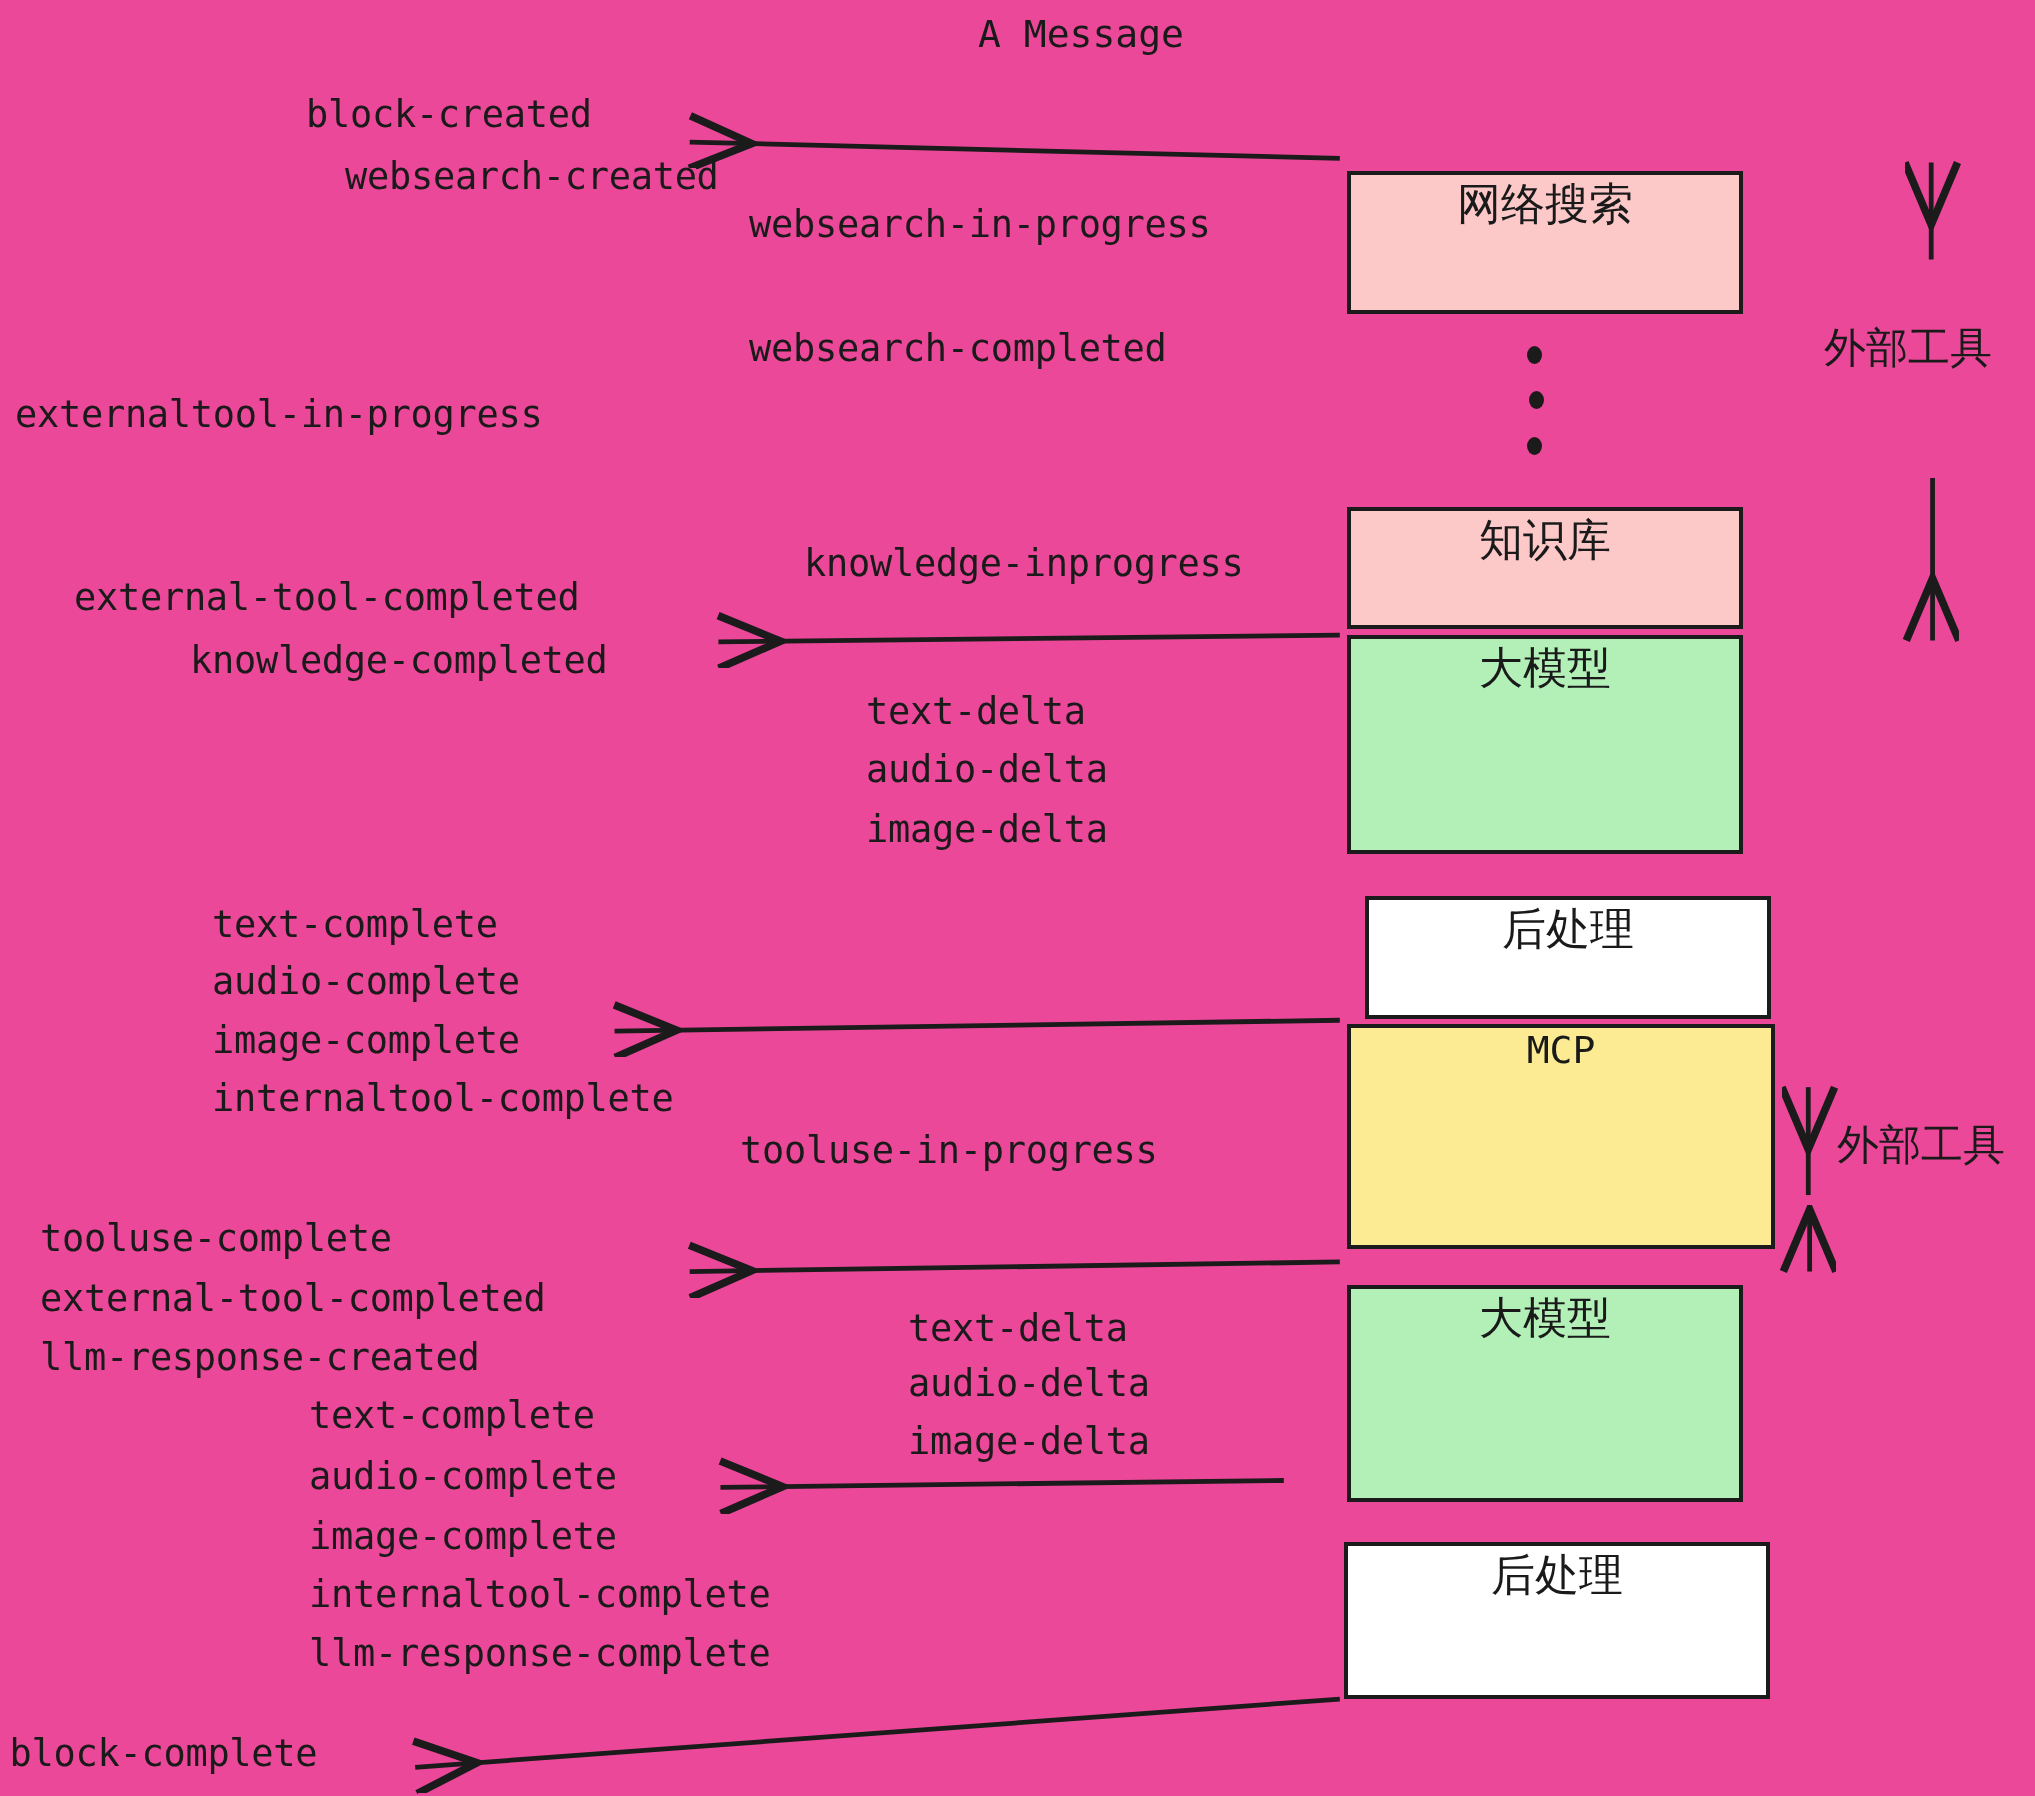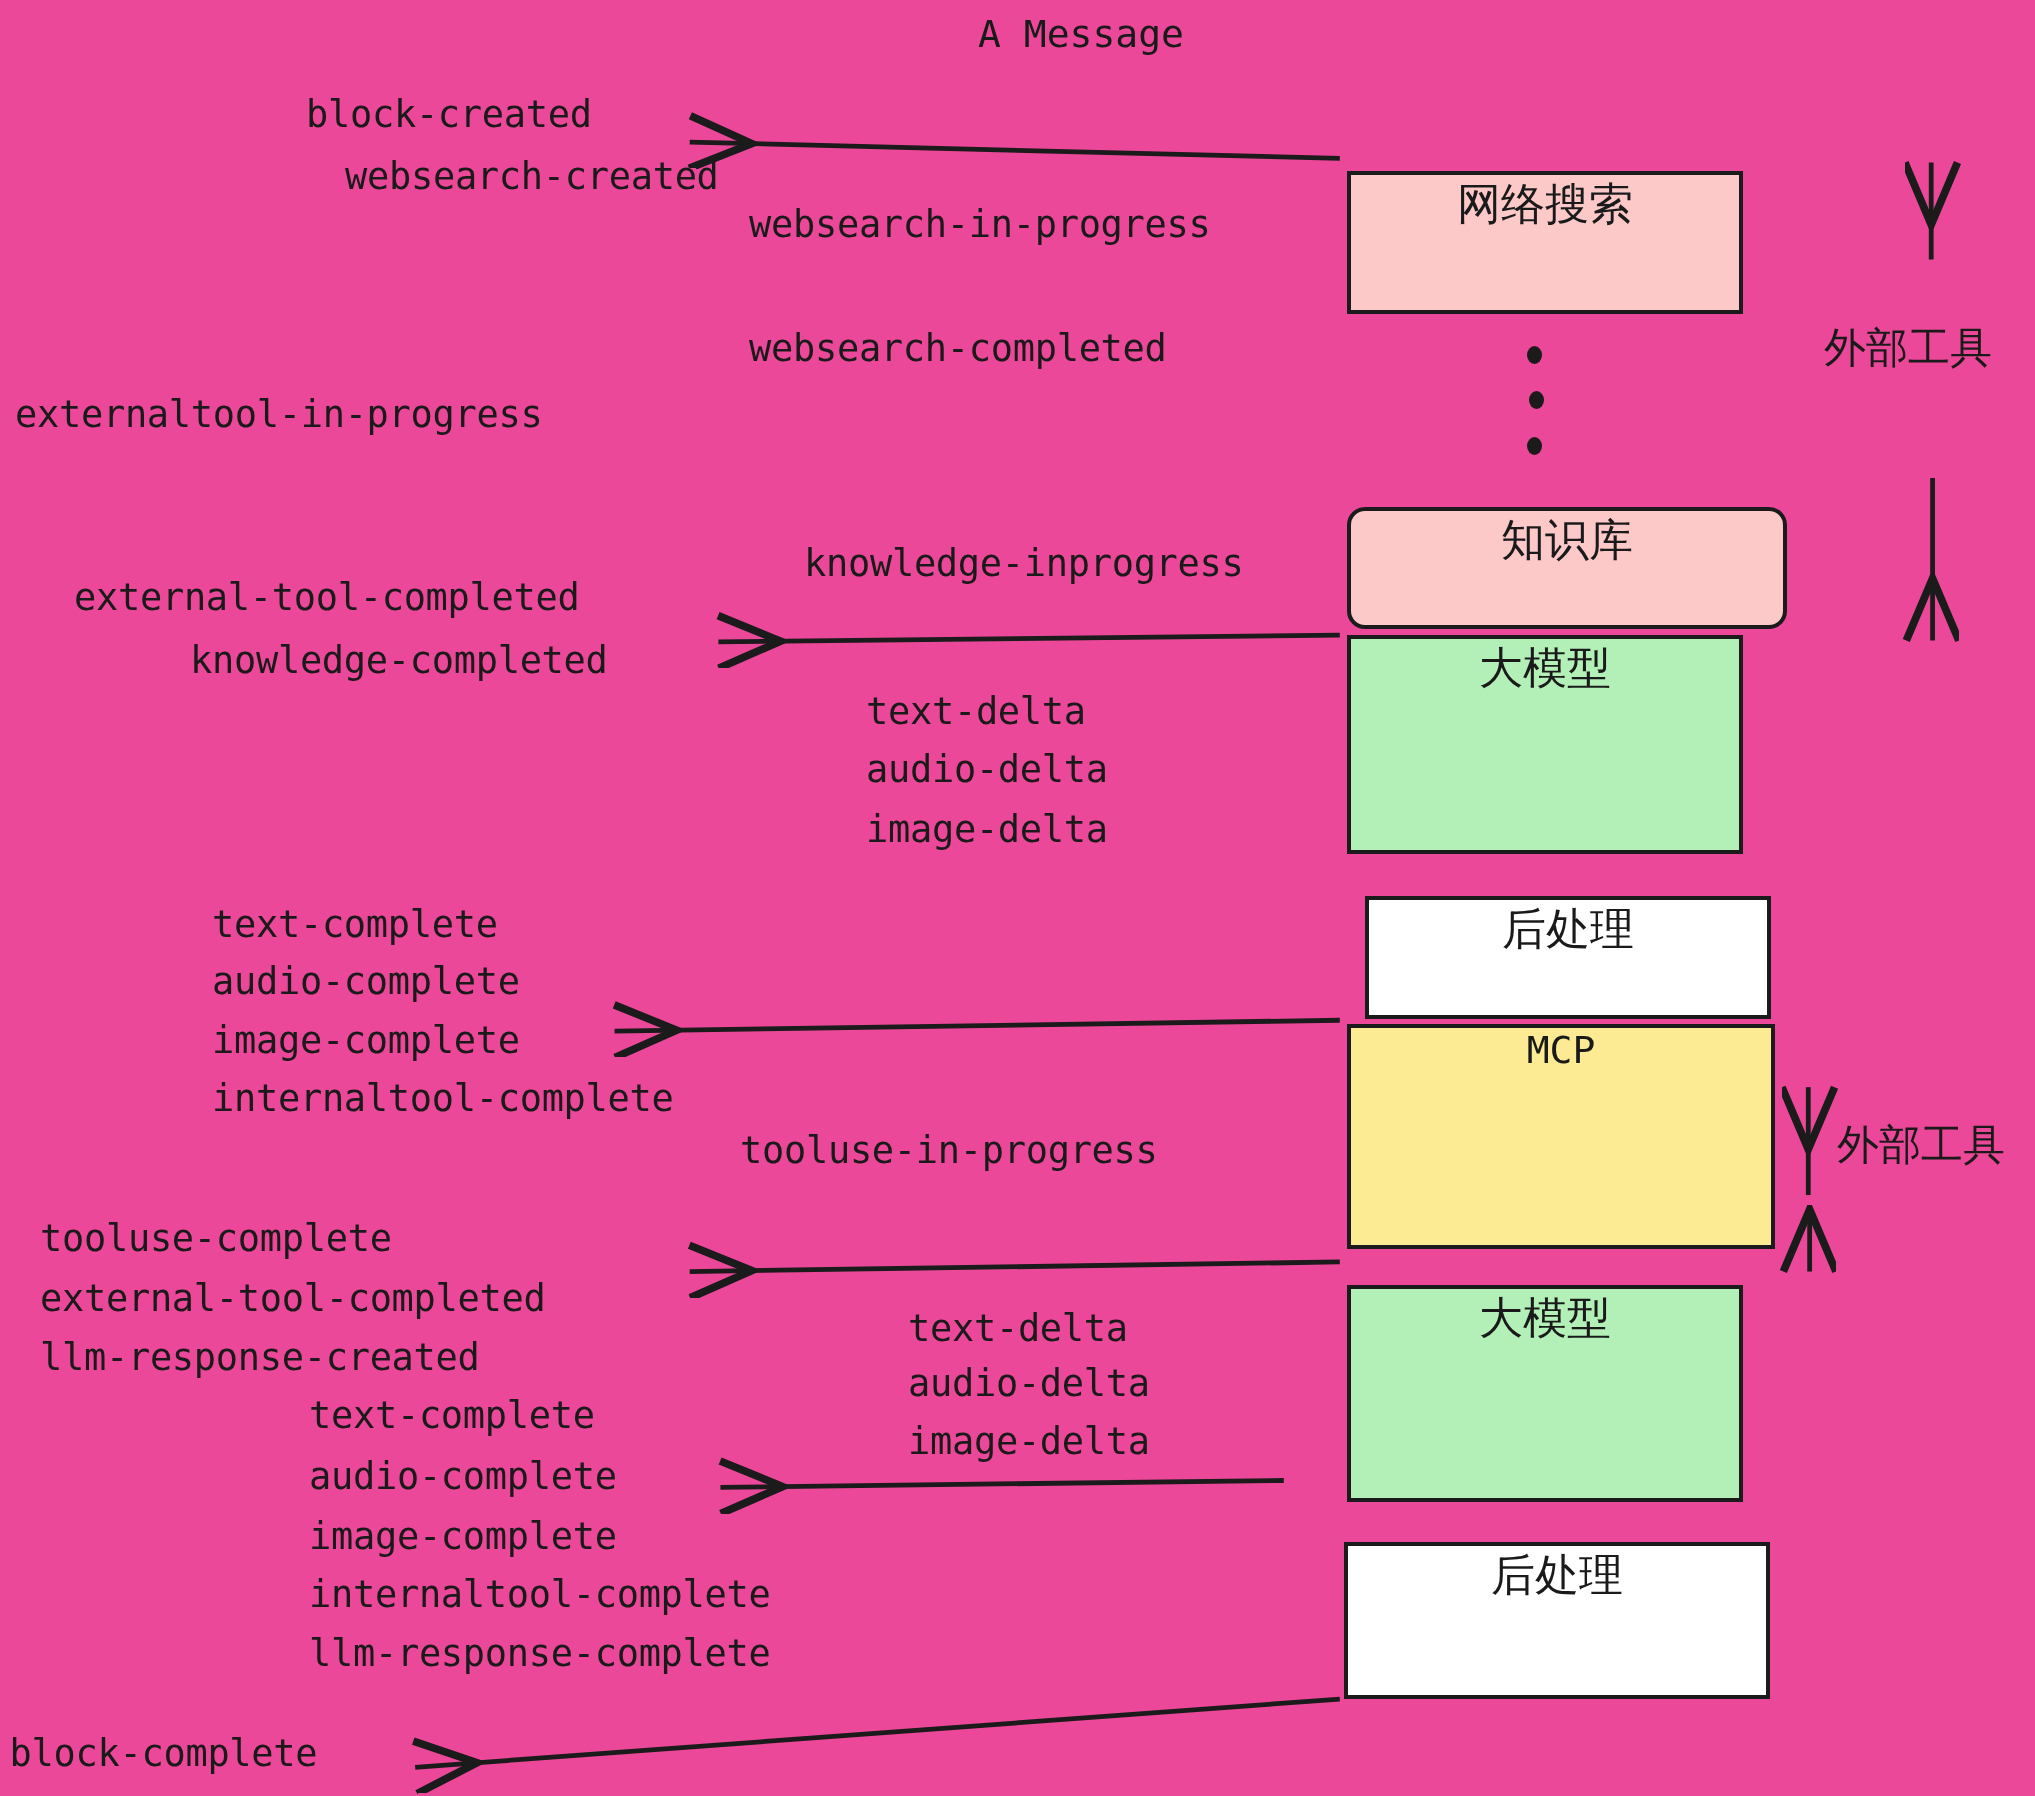--- a/index.html
+++ b/index.html
@@ -111,21 +111,21 @@
   </svg>
 
   <div class="box" style="left:1347px; top:171px; width:396px; height:143px; background:#FCC8C8;">
     <span class="box-label">网络搜索</span>
   </div>
 
   <div class="dot" style="left:1527px; top:346px;"></div>
   <div class="dot" style="left:1529px; top:391px;"></div>
   <div class="dot" style="left:1527px; top:437px;"></div>
 
-  <div class="box" style="left:1347px; top:507px; width:440px; height:122px; background:#FCC8C8;border-radius:18px;">
+  <div class="box" style="left:1347px; top:507px; width:396px; height:122px; background:#FCC8C8;">
     <span class="box-label">知识库</span>
   </div>
 
   <div class="box" style="left:1347px; top:635px; width:396px; height:219px; background:#B3F0B8;">
     <span class="box-label">大模型</span>
   </div>
 
   <div class="box" style="left:1365px; top:896px; width:406px; height:123px; background:#FFFFFF;">
     <span class="box-label">后处理</span>
   </div>

